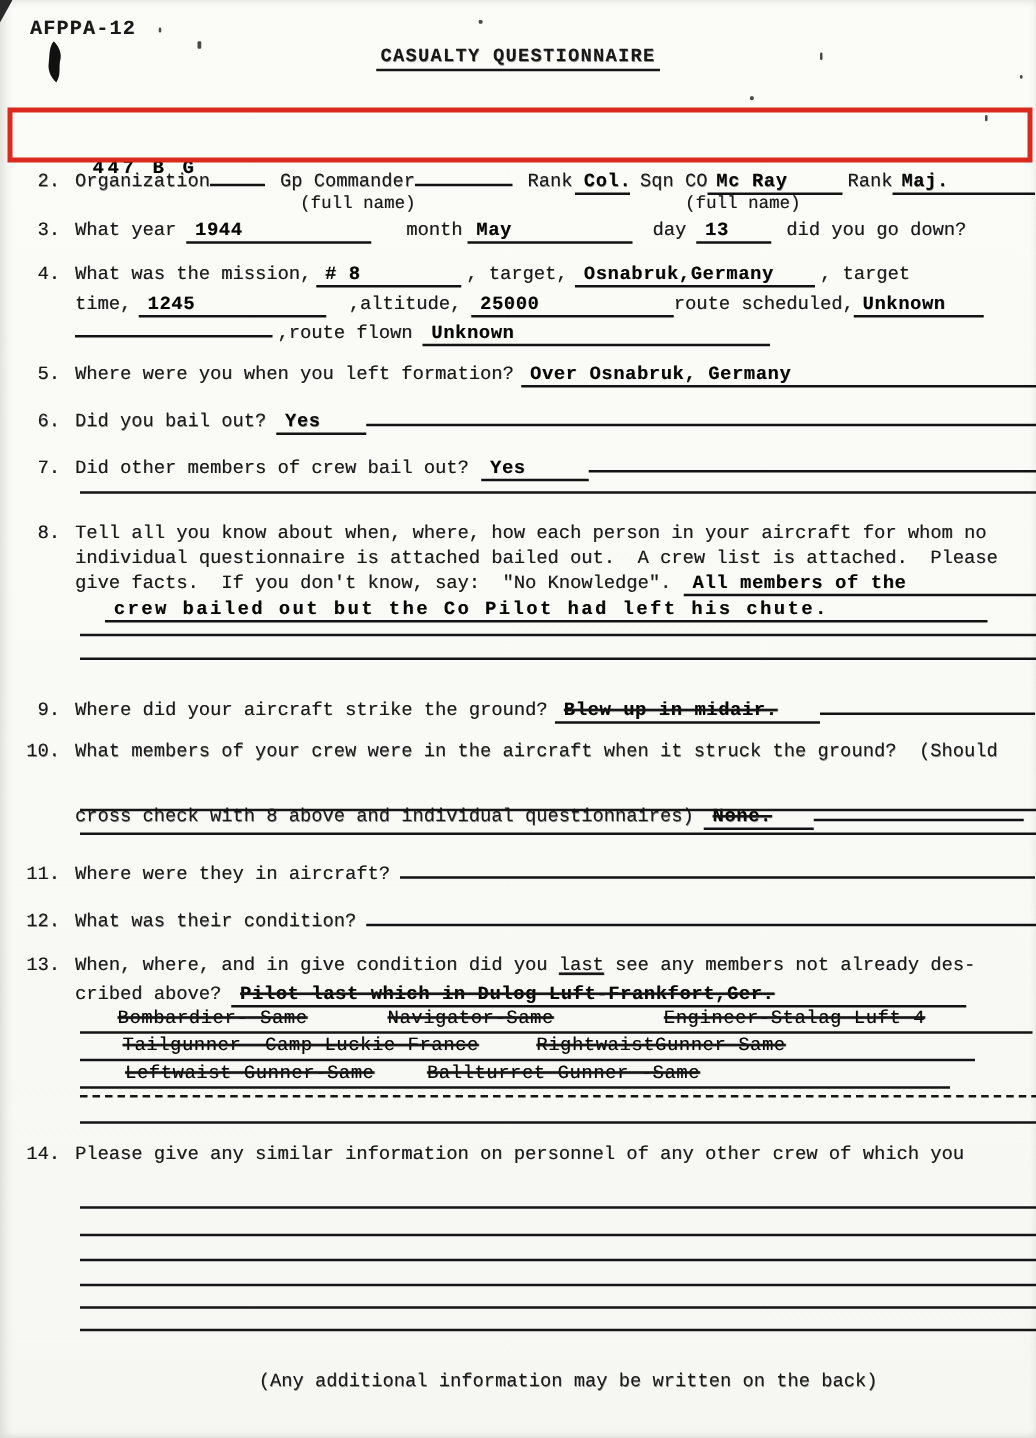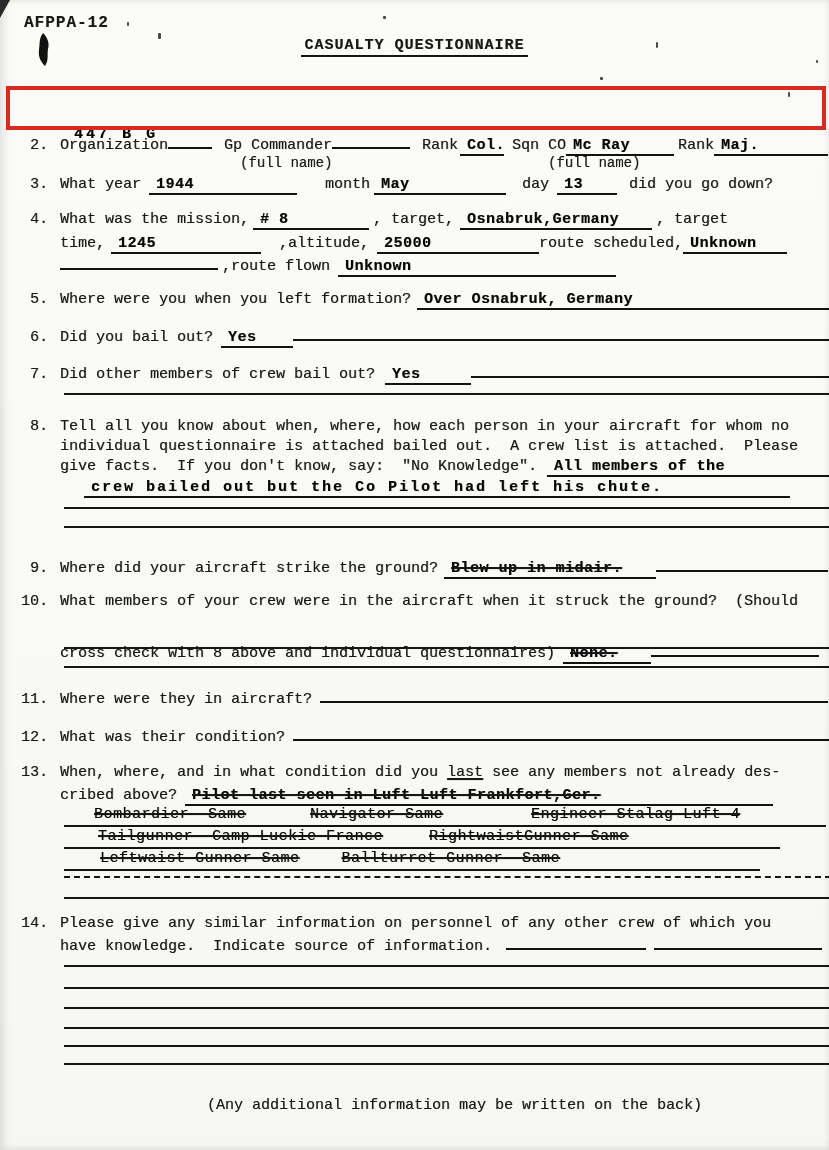--- a/index.html
+++ b/index.html
@@ -89,30 +89,29 @@
 
   <div class="line" style="top:593px"><span class="qnum">10.</span><span>What members of your crew were in the aircraft when it struck the ground?  (Should</span></div>
   <div class="line cont" style="top:645px"><span>cross check with 8 above and individual questionnaires)</span><span class="ans struck" style="width:88px;margin-left:8px">None.</span><span class="blank" style="width:168px"></span></div>
   <div class="rule" style="top:647px"></div>
   <div class="rule" style="top:666px"></div>
 
   <div class="line" style="top:691px"><span class="qnum">11.</span><span>Where were they in aircraft?</span><span class="blank" style="width:508px;margin-left:8px"></span></div>
 
   <div class="line" style="top:729px"><span class="qnum">12.</span><span>What was their condition?</span><span class="blank" style="width:536px;margin-left:8px"></span></div>
 
-  <div class="line" style="top:764px"><span class="qnum">13.</span><span>When, where, and in what condition did you </span><span class="ulined">last</span><span> see any members not already des-</span></div>
-  <div class="line cont" style="top:787px"><span>cribed above?</span><span class="ans struck" style="width:588px;margin-left:8px">Pilot last seen in Luft Luft-Frankfort,Ger.</span></div>
+  <div class="line" style="top:764px"><span class="qnum">13.</span><span>When, where, and in give condition did you </span><span class="ulined">last</span><span> see any members not already des-</span></div>
+  <div class="line cont" style="top:787px"><span>cribed above?</span><span class="ans struck" style="width:588px;margin-left:8px">Pilot last which in Dulog Luft-Frankfort,Ger.</span></div>
   <div class="ansrow" style="top:806px;width:762px"><span class="struck" style="margin-left:30px">Bombardier- Same</span><span class="struck" style="margin-left:64px">Navigator-Same</span><span class="struck" style="margin-left:88px">Engineer-Stalag Luft 4</span></div>
   <div class="ansrow" style="top:828px;width:716px"><span class="struck" style="margin-left:34px">Tailgunner- Camp Luckie France</span><span class="struck" style="margin-left:46px">RightwaistGunner Same</span></div>
   <div class="ansrow" style="top:850px;width:696px"><span class="struck" style="margin-left:36px">Leftwaist Gunner-Same</span><span class="struck" style="margin-left:42px">Ballturret Gunner -Same</span></div>
   <div class="rule dashed" style="top:876px"></div>
   <div class="rule" style="top:897px"></div>
 
   <div class="line" style="top:915px"><span class="qnum">14.</span><span>Please give any similar information on personnel of any other crew of which you</span></div>
-  <div class="line cont" style="top:938px"><span>have knowledge.  Indicate source of information.</span><span class="blank" style="width:140px;margin-left:14px"></span><span class="blank" style="width:168px;margin-left:8px"></span></div>
   <div class="rule" style="top:965px"></div>
   <div class="rule" style="top:987px"></div>
   <div class="rule" style="top:1007px"></div>
   <div class="rule" style="top:1027px"></div>
   <div class="rule" style="top:1045px"></div>
   <div class="rule" style="top:1063px"></div>
 
   <div class="footer">(Any additional information may be written on the back)</div>
 
 </div>

